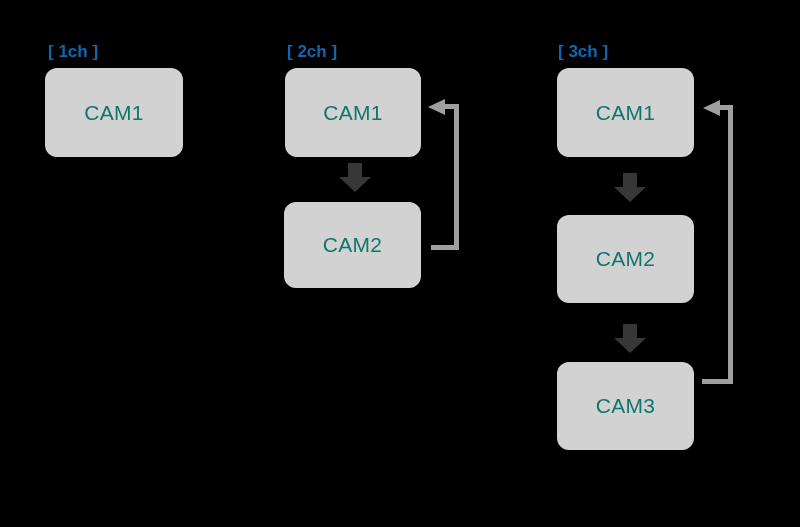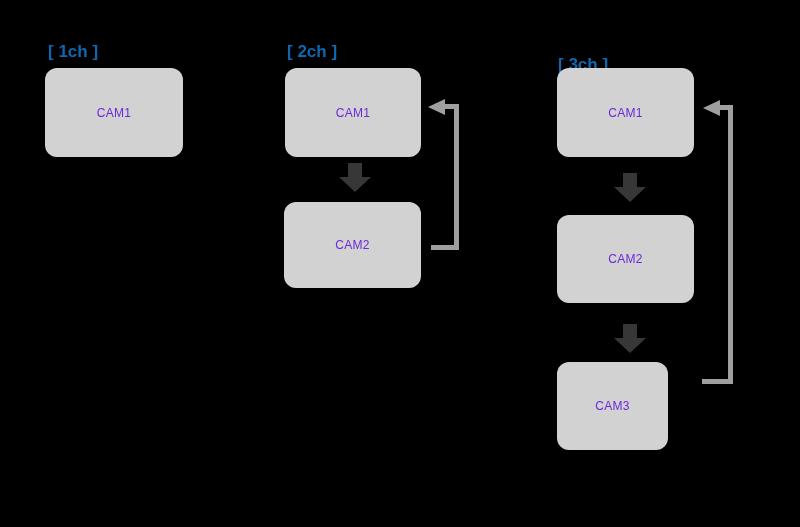--- a/index.html
+++ b/index.html
@@ -25,22 +25,22 @@
   }
   .cam-box {
     position: absolute;
     background: #d2d2d2;
     border-radius: 12px;
     display: flex;
     align-items: center;
     justify-content: center;
   }
   .cam-text {
-    color: #6d28d9;
-    font-size: 12px;
+    color: #0f766e;
+    font-size: 21px;
     letter-spacing: 0.3px;
   }
   .down-arrow {
     position: absolute;
   }
   .down-arrow svg { display: block; }
   .seg {
     position: absolute;
     background: #9f9f9f;
   }
@@ -82,21 +82,21 @@
       <span class="cam-text">CAM2</span>
     </div>
 
     <div class="seg" style="left:431px; top:245px; width:28px; height:5px;"></div>
     <div class="seg" style="left:454px; top:104px; width:5px; height:146px;"></div>
     <div class="seg" style="left:444px; top:104px; width:15px; height:5px;"></div>
     <div class="arrowhead-left" style="left:428px; top:99px;"></div>
   </div>
 
   <div class="group">
-    <div class="ch-label" style="left:558px; top:56px;">[ 3ch ]</div>
+    <div class="ch-label" style="left:558px; top:43px;">[ 3ch ]</div>
 
     <div class="cam-box" style="left:557px; top:68px; width:137px; height:89px;">
       <span class="cam-text">CAM1</span>
     </div>
 
     <div class="down-arrow" style="left:614px; top:173px;">
       <svg width="32" height="29" viewBox="0 0 32 29">
         <polygon points="9,0 23,0 23,14 32,14 16,29 0,14 9,14" fill="#373737"></polygon>
       </svg>
     </div>
@@ -104,21 +104,21 @@
     <div class="cam-box" style="left:557px; top:215px; width:137px; height:88px;">
       <span class="cam-text">CAM2</span>
     </div>
 
     <div class="down-arrow" style="left:614px; top:324px;">
       <svg width="32" height="29" viewBox="0 0 32 29">
         <polygon points="9,0 23,0 23,14 32,14 16,29 0,14 9,14" fill="#373737"></polygon>
       </svg>
     </div>
 
-    <div class="cam-box" style="left:557px; top:362px; width:111px; height:88px;">
+    <div class="cam-box" style="left:557px; top:362px; width:137px; height:88px;">
       <span class="cam-text">CAM3</span>
     </div>
 
     <div class="seg" style="left:702px; top:379px; width:31px; height:5px;"></div>
     <div class="seg" style="left:728px; top:105px; width:5px; height:279px;"></div>
     <div class="seg" style="left:719px; top:105px; width:14px; height:5px;"></div>
     <div class="arrowhead-left" style="left:703px; top:100px;"></div>
   </div>
 
 </div>

